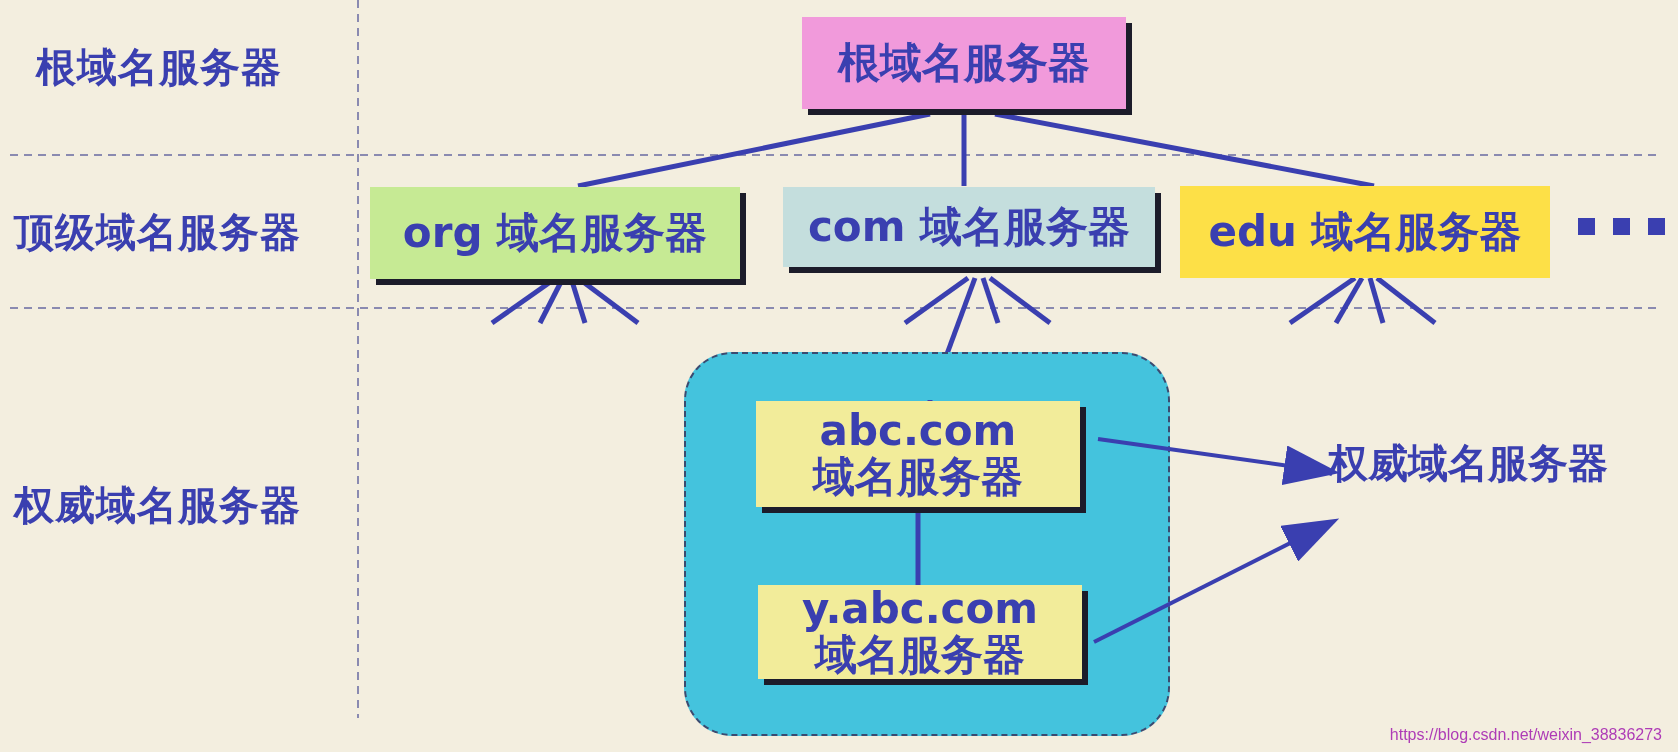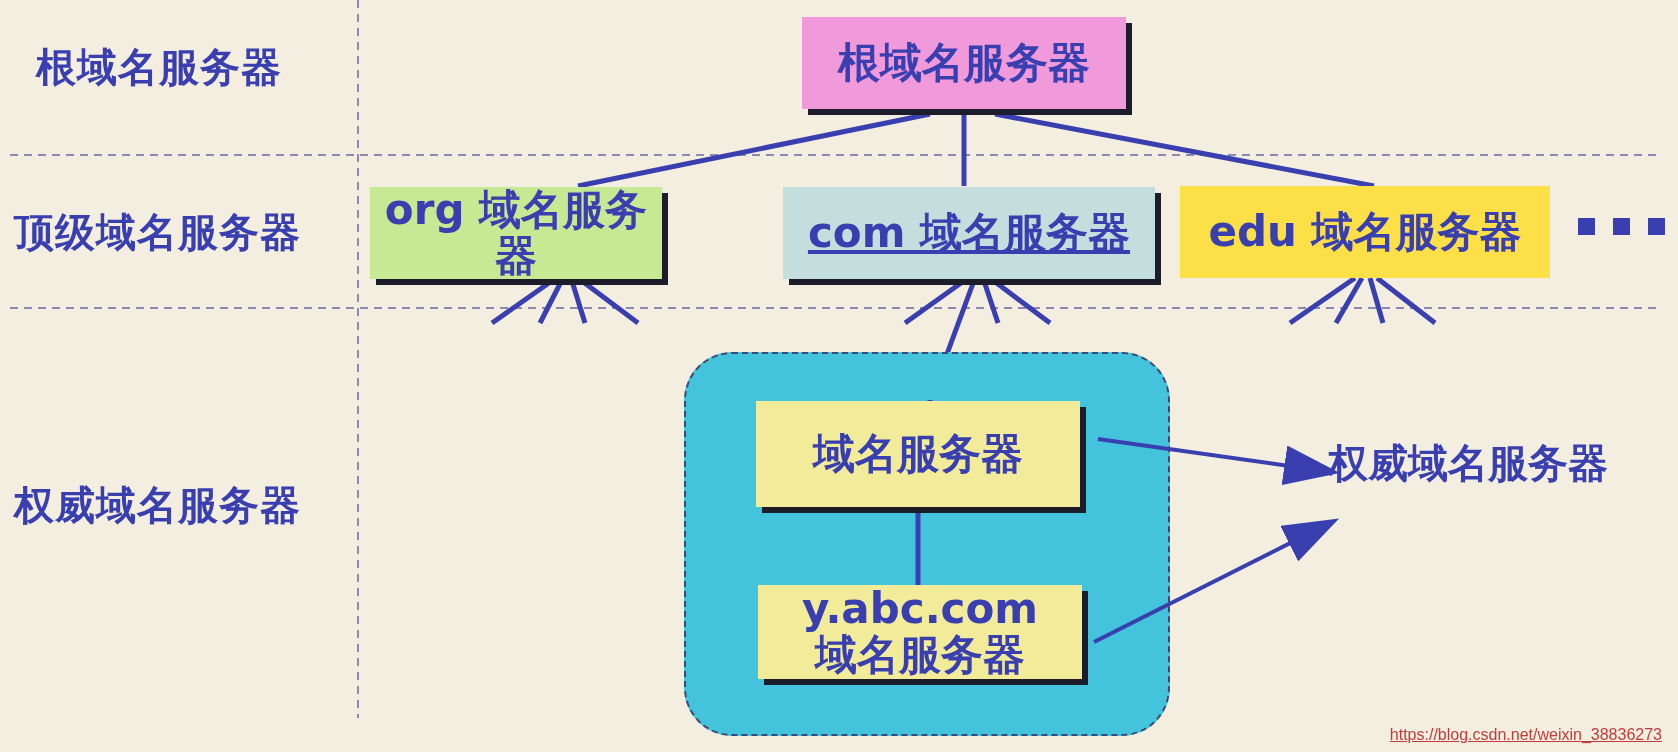--- a/index.html
+++ b/index.html
@@ -6,21 +6,21 @@
   body { width: 1678px; height: 752px; background: #f3eedf; position: relative; overflow: hidden;
          font-family: "DejaVu Sans", "Liberation Sans", sans-serif; }
   .tier-label { position: absolute; font-size: 40px; color: #3a3fb0; font-weight: bold; white-space: nowrap; letter-spacing: 1px; }
   .box { position: absolute; display: flex; align-items: center; justify-content: center; flex-direction: column;
          color: #3a3fb0; font-weight: bold; font-size: 42px; line-height: 1.1; text-align: center; box-sizing: border-box; }
   .shadow { box-shadow: 6px 6px 0 #1c1c2a; }
   svg.lines { position: absolute; left: 0; top: 0; }
   .cluster { position: absolute; left: 684px; top: 352px; width: 486px; height: 384px; background: #44c3dd;
              border: 2px dashed #3b4a70; border-radius: 48px; box-sizing: border-box; }
   .note { position: absolute; font-size: 40px; color: #3a3fb0; font-weight: bold; line-height: 1.35; white-space: nowrap; }
-  .watermark { position: absolute; right: 16px; bottom: 8px; font-size: 16px; color: #b91c1c; opacity: 0.85; font-family: "Liberation Sans", sans-serif; text-decoration: underline; }
+  .watermark { position: absolute; right: 16px; bottom: 8px; font-size: 16px; color: #a21caf; opacity: 0.85; font-family: "Liberation Sans", sans-serif; }
   .dots { position: absolute; left: 1578px; top: 218px; display: flex; gap: 18px; }
   .dot { width: 17px; height: 17px; background: #3a3fb0; }
 </style>
 </head>
 <body>
 
 <svg class="lines" width="1678" height="752">
 
   <line x1="10" y1="155" x2="1660" y2="155" stroke="#8a8ab0" stroke-width="2" stroke-dasharray="8,6"></line>
   <line x1="10" y1="308" x2="1660" y2="308" stroke="#8a8ab0" stroke-width="2" stroke-dasharray="8,6"></line>
@@ -53,22 +53,22 @@
     <line x1="1377" y1="278" x2="1435" y2="323"></line>
   </g>
 </svg>
 
 <div class="tier-label" style="left:36px;top:40px;">根域名服务器</div>
 <div class="tier-label" style="left:14px;top:205px;">顶级域名服务器</div>
 <div class="tier-label" style="left:14px;top:478px;">权威域名服务器</div>
 
 <div class="box shadow" style="left:802px;top:17px;width:324px;height:92px;background:#f19adb;">根域名服务器</div>
 
-<div class="box shadow" style="left:370px;top:187px;width:292px;height:92px;background:#c6ea94;">org 域名服务器</div>
-<div class="box shadow" style="left:783px;top:187px;width:372px;height:92px;background:#c4dedd;text-decoration:underline;">com 域名服务器</div>
+<div class="box shadow" style="left:370px;top:187px;width:370px;height:92px;background:#c6ea94;">org 域名服务器</div>
+<div class="box shadow" style="left:783px;top:187px;width:372px;height:80px;background:#c4dedd;">com 域名服务器</div>
 <div class="box" style="left:1180px;top:186px;width:370px;height:92px;background:#fde047;">edu 域名服务器</div>
 
 <div class="dots">
   <div class="dot"></div>
   <div class="dot"></div>
   <div class="dot"></div>
 </div>
 
 <div class="cluster"></div>
 
@@ -78,20 +78,21 @@
   <defs>
     <marker id="arrow" markerWidth="14" markerHeight="10" refX="2" refY="5" orient="auto">
       <path d="M14,0 L0,5 L14,10 Z" fill="#3a3fb0"></path>
     </marker>
   </defs>
   <line x1="1332" y1="472" x2="1098" y2="439" stroke="#3a3fb0" stroke-width="4" marker-start="url(#arrow)"></line>
   <line x1="1332" y1="522" x2="1094" y2="642" stroke="#3a3fb0" stroke-width="4" marker-start="url(#arrow)"></line>
 </svg>
 
 <div class="box shadow" style="left:756px;top:401px;width:324px;height:106px;background:#f2ec9a;">
+  <span>abc.com</span>
   <span>域名服务器</span>
 </div>
 <div class="box shadow" style="left:758px;top:585px;width:324px;height:94px;background:#f2ec9a;">
   <span>y.abc.com</span>
   <span>域名服务器</span>
 </div>
 
 <div class="note" style="left:1328px;top:436px;">
   <div>权威域名服务器</div>
 </div>

